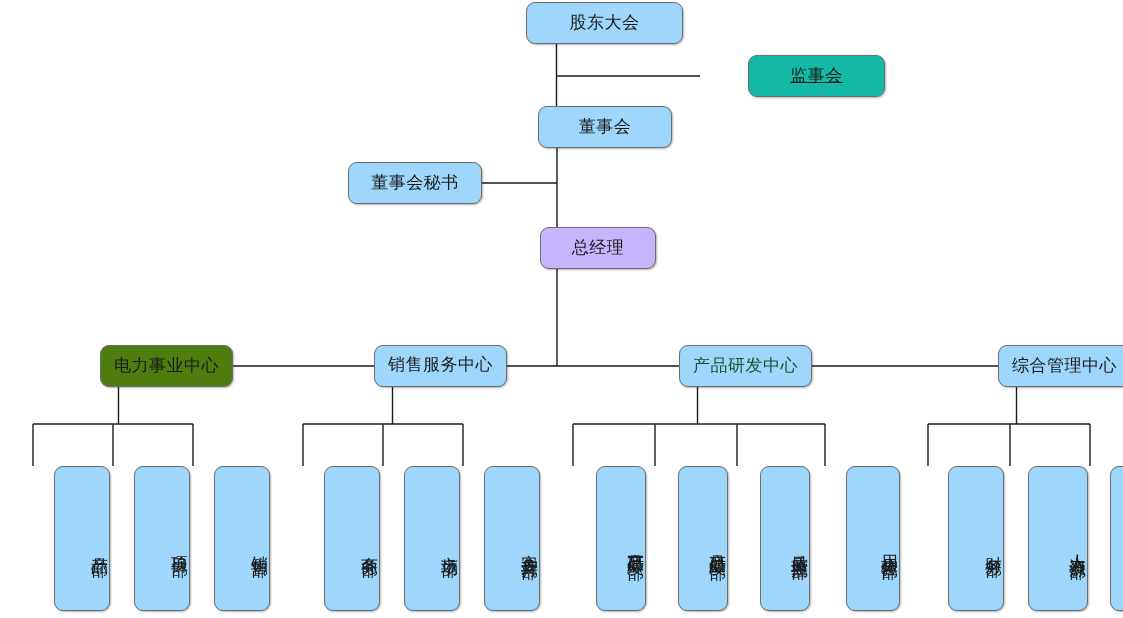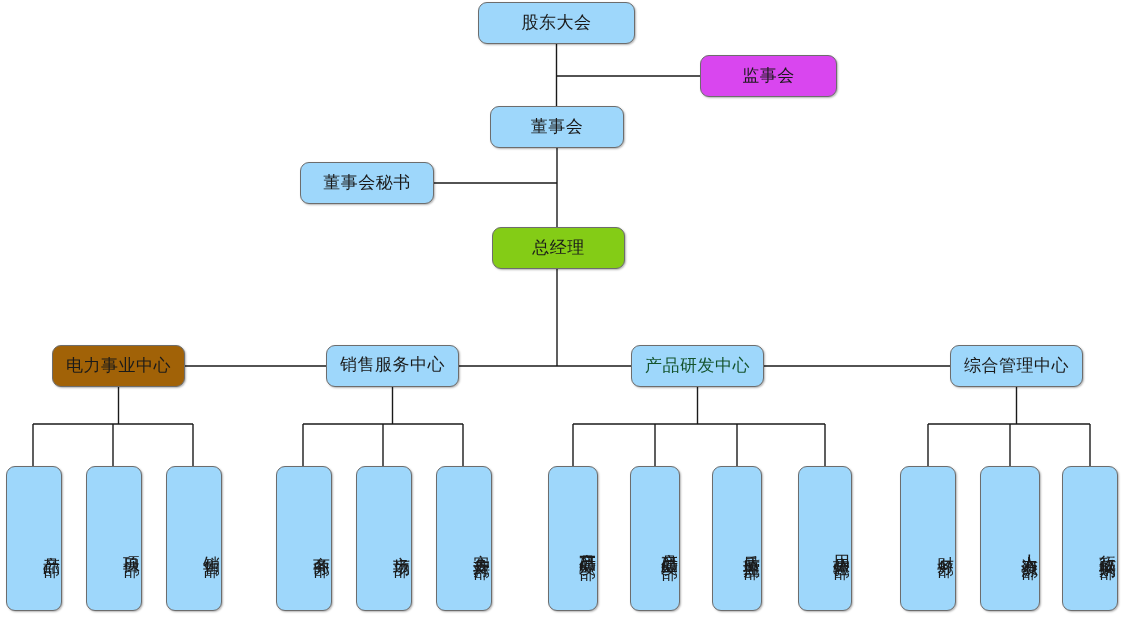--- a/index.html
+++ b/index.html
@@ -35,20 +35,21 @@
     box-shadow: 1px 1px 2px rgba(0,0,0,0.30);
     display: flex;
     align-items: center;
     justify-content: center;
     color: #1a1a1a;
     font-size: 17px;
     line-height: 1.12;
     letter-spacing: 0.5px;
     white-space: pre;
     text-align: center;
+    margin-left: 48px;
   }
   .node.vertical {
     writing-mode: vertical-rl;
     text-orientation: upright;
     font-size: 17px;
     letter-spacing: 2px;
     line-height: 1.18;
     padding-top: 14px;
     align-items: flex-start;
     justify-content: center;
@@ -82,25 +83,25 @@
       <polyline points="737,424 737,466" fill="none" stroke="#1a1a1a" stroke-width="1.4"></polyline>
       <polyline points="825,424 825,466" fill="none" stroke="#1a1a1a" stroke-width="1.4"></polyline>
       <polyline points="1016.5,387 1016.5,424" fill="none" stroke="#1a1a1a" stroke-width="1.4"></polyline>
       <polyline points="928,424 1090,424" fill="none" stroke="#1a1a1a" stroke-width="1.4"></polyline>
       <polyline points="928,424 928,466" fill="none" stroke="#1a1a1a" stroke-width="1.4"></polyline>
       <polyline points="1010,424 1010,466" fill="none" stroke="#1a1a1a" stroke-width="1.4"></polyline>
       <polyline points="1090,424 1090,466" fill="none" stroke="#1a1a1a" stroke-width="1.4"></polyline>
     </svg>
   <div id="node-layer">
       <div class="node" style="left: 478px; top: 2px; width: 157px; height: 42px; background: rgb(158, 215, 251); border-color: rgb(109, 109, 109); color: rgb(26, 26, 26);">股东大会</div>
-      <div class="node" style="left: 700px; top: 55px; width: 137px; height: 42px; background: #d946ef; border-color: rgb(109, 109, 109); color: rgb(26, 26, 26);">监事会</div>
+      <div class="node" style="left: 700px; top: 55px; width: 137px; height: 42px; background: #14b8a6; border-color: rgb(109, 109, 109); color: rgb(26, 26, 26); text-decoration: underline;">监事会</div>
       <div class="node" style="left: 490px; top: 106px; width: 134px; height: 42px; background: rgb(158, 215, 251); border-color: rgb(109, 109, 109); color: rgb(26, 26, 26); font-family: Liberation Serif, serif;">董事会</div>
       <div class="node" style="left: 300px; top: 162px; width: 134px; height: 42px; background: rgb(158, 215, 251); border-color: rgb(109, 109, 109); color: rgb(26, 26, 26);">董事会秘书</div>
-      <div class="node" style="left: 492px; top: 227px; width: 133px; height: 42px; background: #84cc16; border-color: rgb(109, 109, 109); color: rgb(26, 26, 26); text-align: center;">总经理</div>
-      <div class="node" style="left: 52px; top: 345px; width: 133px; height: 42px; background: #a16207; border-color: rgb(109, 109, 109); color: rgb(26, 26, 26);">电力事业中心</div>
+      <div class="node" style="left: 492px; top: 227px; width: 116px; height: 42px; background: #c4b5fd; border-color: rgb(109, 109, 109); color: rgb(26, 26, 26); text-align: center;">总经理</div>
+      <div class="node" style="left: 52px; top: 345px; width: 133px; height: 42px; background: #4d7c0f; border-color: rgb(109, 109, 109); color: rgb(26, 26, 26);">电力事业中心</div>
       <div class="node" style="left: 326px; top: 345px; width: 133px; height: 42px; background: rgb(158, 215, 251); border-color: rgb(109, 109, 109); color: rgb(26, 26, 26); font-family: Liberation Mono, monospace;">销售服务中心</div>
       <div class="node" style="left: 631px; top: 345px; width: 133px; height: 42px; background: rgb(158, 215, 251); border-color: rgb(109, 109, 109); color: #14532d;">产品研发中心</div>
       <div class="node" style="left: 950px; top: 345px; width: 133px; height: 42px; background: rgb(158, 215, 251); border-color: rgb(109, 109, 109); color: rgb(26, 26, 26); font-family: Liberation Serif, serif;">综合管理中心</div>
       <div class="node vertical" style="left: 6px; top: 466px; width: 56px; height: 145px; background: rgb(158, 215, 251); border-color: rgb(109, 109, 109); color: rgb(26, 26, 26);">产品部</div>
       <div class="node vertical" style="left: 86px; top: 466px; width: 56px; height: 145px; background: rgb(158, 215, 251); border-color: rgb(109, 109, 109); color: rgb(26, 26, 26);">项目部</div>
       <div class="node vertical" style="left: 166px; top: 466px; width: 56px; height: 145px; background: rgb(158, 215, 251); border-color: rgb(109, 109, 109); color: rgb(26, 26, 26);">销售部</div>
       <div class="node vertical" style="left: 276px; top: 466px; width: 56px; height: 145px; background: rgb(158, 215, 251); border-color: rgb(109, 109, 109); color: rgb(26, 26, 26);">商务部</div>
       <div class="node vertical" style="left: 356px; top: 466px; width: 56px; height: 145px; background: rgb(158, 215, 251); border-color: rgb(109, 109, 109); color: rgb(26, 26, 26);">市场部</div>
       <div class="node vertical" style="left: 436px; top: 466px; width: 56px; height: 145px; background: rgb(158, 215, 251); border-color: rgb(109, 109, 109); color: rgb(26, 26, 26);">客户支持部</div>
       <div class="node vertical" style="left: 548px; top: 466px; width: 50px; height: 145px; background: rgb(158, 215, 251); border-color: rgb(109, 109, 109); color: rgb(26, 26, 26);">产品研发一部</div>

